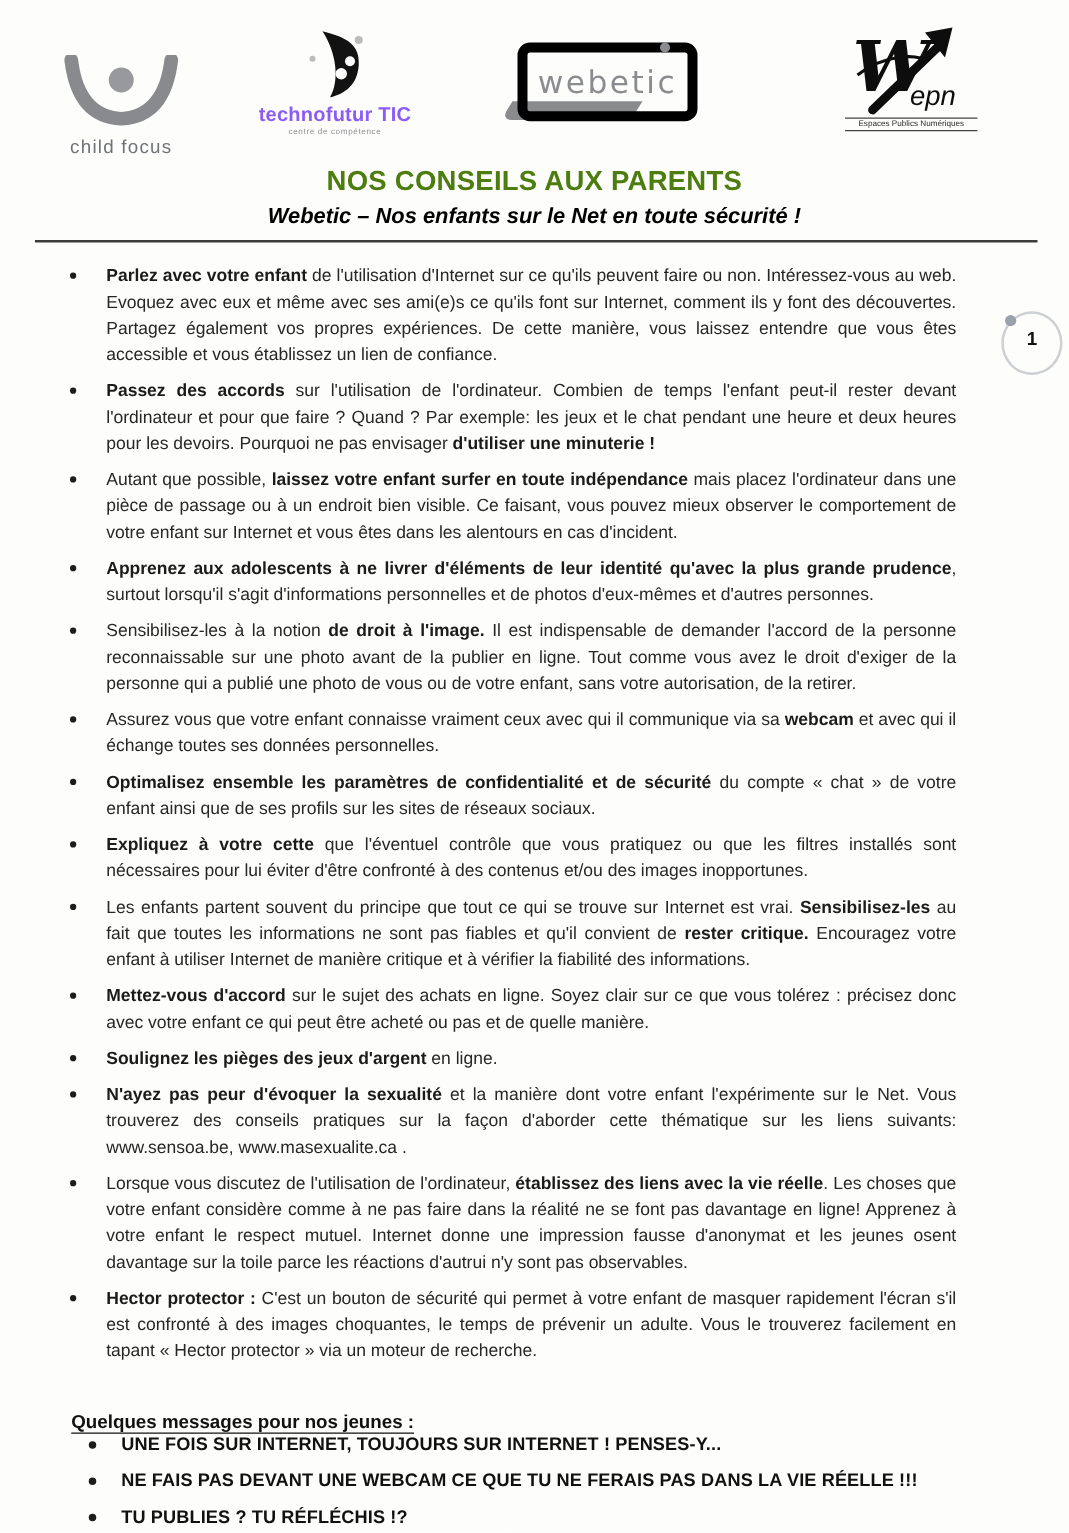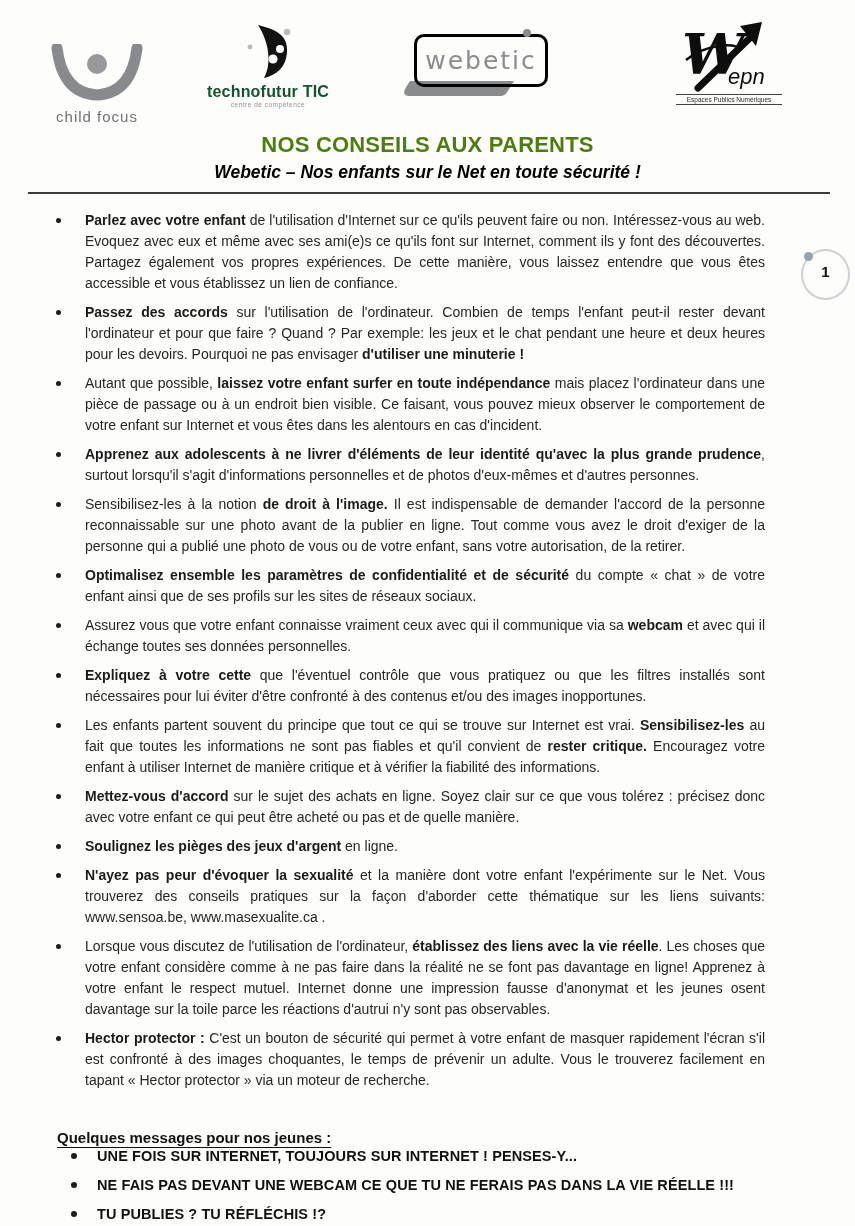--- a/index.html
+++ b/index.html
@@ -12,26 +12,26 @@
     font-family: "Liberation Sans", sans-serif;
     color: #262626;
     overflow: hidden;
   }
 
   
   .logo { position: absolute; text-align: center; }
   .logo-childfocus { left: 42px; top: 44px; width: 110px; }
   .logo-childfocus .cf-label { display: block; margin-top: 2px; color: #6f7276; font-size: 15px; letter-spacing: 1px; }
   .logo-technofutur { left: 198px; top: 24px; width: 140px; }
-  .logo-technofutur .tf-label { display: block; margin-top: 1px; color: #14532d; font-size: 16px; font-weight: 600; letter-spacing: 0.2px; }
+  .logo-technofutur .tf-label { display: block; margin-top: 1px; color: #8b5cf6; font-size: 16px; font-weight: 600; letter-spacing: 0.2px; }
   .logo-technofutur .tf-sub { display: block; margin-top: 0px; color: #8d8f92; font-size: 6.5px; letter-spacing: 0.5px; }
   .logo-webetic { left: 410px; top: 32px; width: 150px; height: 66px; }
   .wb-screen {
     position: absolute; left: 4px; top: 2px; width: 128px; height: 47px;
-    border: 3px solid #000000; border-radius: 10px;
+    border: 8px solid #000000; border-radius: 10px;
     display: flex; align-items: center; justify-content: center;
   }
   .wb-text { color: #8a8c8f; font-size: 25px; letter-spacing: 2px; font-family: "DejaVu Sans", sans-serif; }
   .wb-dot { position: absolute; left: 106px; top: -8px; width: 8px; height: 8px; border-radius: 50%; background: #8a8c8f; }
   .wb-base {
     position: absolute; left: 0px; top: 49px; width: 104px; height: 15px;
     background: #898b8d; transform: skewX(-32deg); transform-origin: top right;
     border-radius: 0 0 4px 8px;
   }
   .logo-epn { left: 676px; top: 18px; width: 110px; height: 92px; }
@@ -144,22 +144,22 @@
     <span class="badge-dot"></span>
     <span class="badge-num">1</span>
   </div>
 
   <ul class="advice" id="advice-list">
       <li><span class="b">Parlez avec votre enfant</span><span class="r"> de l'utilisation d'Internet sur ce qu'ils peuvent faire ou non. Intéressez-vous au web. Evoquez avec eux et même avec ses ami(e)s ce qu'ils font sur Internet, comment ils y font des découvertes. Partagez également vos propres expériences. De cette manière, vous laissez entendre que vous êtes accessible et vous établissez un lien de confiance.</span></li>
       <li><span class="b">Passez des accords</span><span class="r"> sur l'utilisation de l'ordinateur. Combien de temps l'enfant peut-il rester devant l'ordinateur et pour que faire ? Quand ? Par exemple: les jeux et le chat pendant une heure et deux heures pour les devoirs. Pourquoi ne pas envisager </span><span class="b">d'utiliser une minuterie !</span></li>
       <li><span class="r">Autant que possible, </span><span class="b">laissez votre enfant surfer en toute indépendance</span><span class="r"> mais placez l'ordinateur dans une pièce de passage ou à un endroit bien visible. Ce faisant, vous pouvez mieux observer le comportement de votre enfant sur Internet et vous êtes dans les alentours en cas d'incident.</span></li>
       <li><span class="b">Apprenez aux adolescents à ne livrer d'éléments de leur identité qu'avec la plus grande prudence</span><span class="r">, surtout lorsqu'il s'agit d'informations personnelles et de photos d'eux-mêmes et d'autres personnes.</span></li>
       <li><span class="r">Sensibilisez-les à la notion </span><span class="b">de droit à l'image.</span><span class="r"> Il est indispensable de demander l'accord de la personne reconnaissable sur une photo avant de la publier en ligne. Tout comme vous avez le droit d'exiger de la personne qui a publié une photo de vous ou  de votre enfant, sans votre autorisation, de la retirer.</span></li>
+      <li><span class="r">Assurez vous que votre enfant connaisse vraiment ceux avec qui il communique via sa </span><span class="b">webcam</span><span class="r"> et avec qui il échange toutes ses données personnelles.</span></li>
       <li><span class="b">Optimalisez ensemble les paramètres de confidentialité et de sécurité</span><span class="r"> du compte « chat » de votre enfant ainsi que de ses profils sur les sites de réseaux sociaux.</span></li>
-      <li><span class="r">Assurez vous que votre enfant connaisse vraiment ceux avec qui il communique via sa </span><span class="b">webcam</span><span class="r"> et avec qui il échange toutes ses données personnelles.</span></li>
       <li><span class="b">Expliquez à votre cette</span><span class="r"> que l'éventuel contrôle que vous pratiquez ou que les filtres installés sont nécessaires pour lui éviter d'être confronté à des contenus et/ou des images inopportunes.</span></li>
       <li><span class="r">Les enfants partent souvent du principe que tout ce qui se trouve sur Internet est vrai. </span><span class="b">Sensibilisez-les</span><span class="r"> au fait que toutes les informations ne sont pas fiables et qu'il convient de </span><span class="b">rester critique.</span><span class="r"> Encouragez votre enfant à utiliser Internet de manière critique et à vérifier la fiabilité des informations.</span></li>
       <li><span class="b">Mettez-vous d'accord</span><span class="r"> sur le sujet des achats en ligne. Soyez clair sur ce que vous tolérez : précisez donc avec votre enfant ce qui peut être acheté ou pas et de quelle manière.</span></li>
       <li><span class="b">Soulignez les pièges des jeux d'argent</span><span class="r"> en ligne.</span></li>
       <li><span class="b">N'ayez pas peur d'évoquer la sexualité</span><span class="r"> et la manière dont votre enfant l'expérimente sur le Net. Vous trouverez des conseils pratiques sur la façon d'aborder cette thématique sur les liens suivants: www.sensoa.be, www.masexualite.ca .</span></li>
       <li><span class="r">Lorsque vous discutez de l'utilisation de l'ordinateur, </span><span class="b">établissez des liens avec la vie réelle</span><span class="r">. Les choses que votre enfant considère comme à ne pas faire dans la réalité ne se font pas davantage en ligne! Apprenez à votre enfant le respect mutuel. Internet donne une impression fausse d'anonymat et les jeunes osent davantage sur la toile parce les réactions d'autrui n'y sont pas observables.</span></li>
       <li><span class="b">Hector protector :</span><span class="r"> C'est un bouton de sécurité qui permet à votre enfant de masquer rapidement l'écran s'il est confronté à des images choquantes, le temps de prévenir un adulte. Vous le trouverez facilement en tapant « Hector protector » via un moteur de recherche.</span></li>
     </ul>
 
   <h3 class="youth-heading">Quelques messages pour nos jeunes :</h3>

